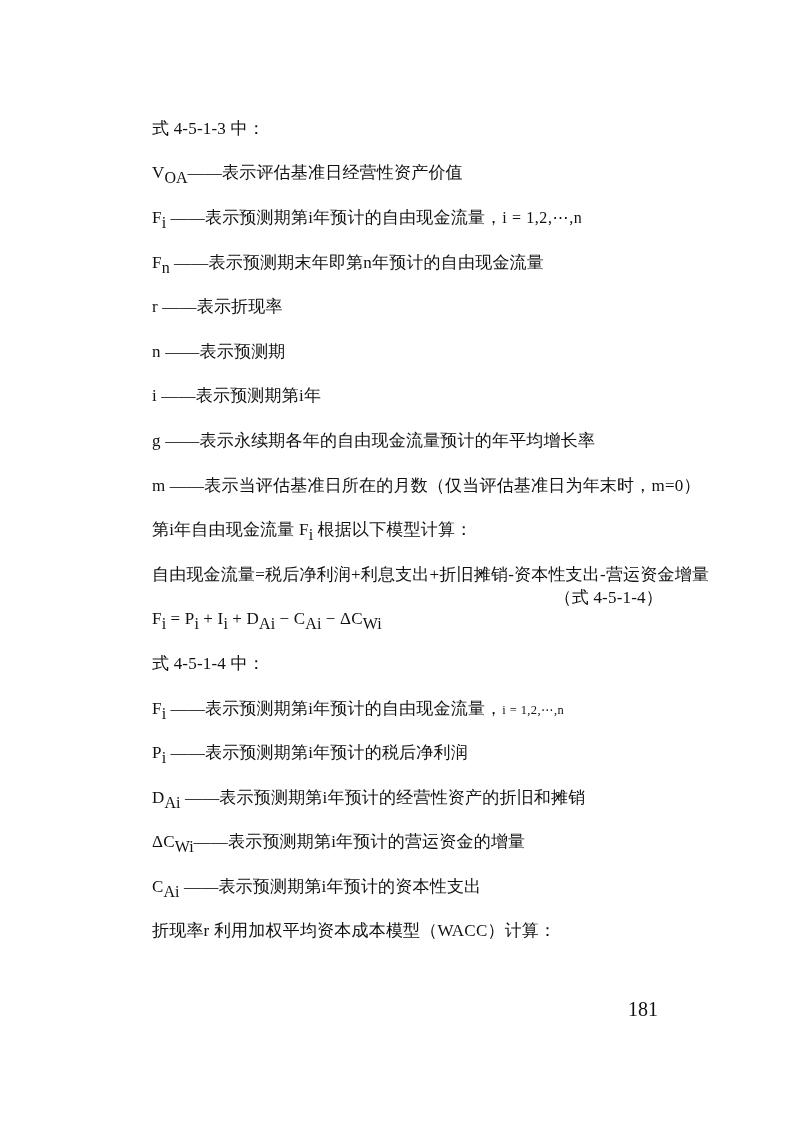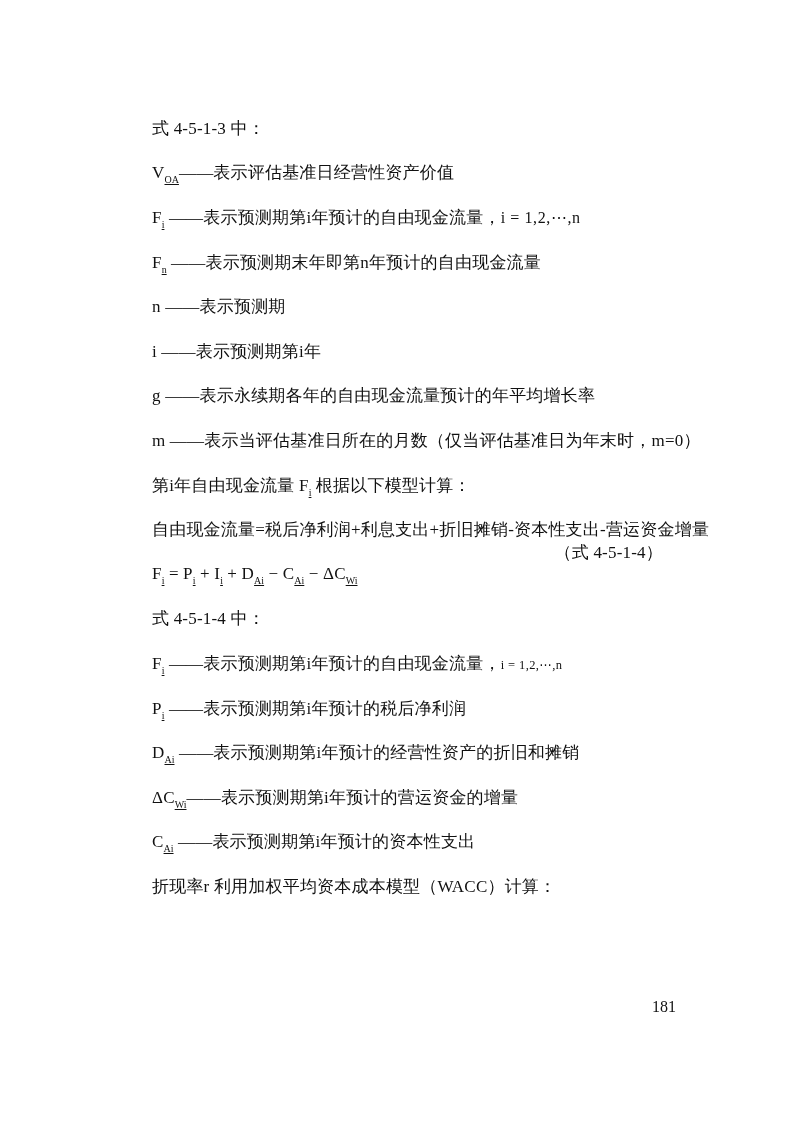--- a/index.html
+++ b/index.html
@@ -27,65 +27,67 @@
     position: relative;
     height: 44.6px;
     display: flex;
     align-items: center;
     font-size: 17px;
     white-space: nowrap;
     letter-spacing: 0.2px;
   }
   .line-content { display: inline; margin-top: 44px; }
   .sub {
-    font-size: 10px;
+    font-size: 16px;
     line-height: 0;
     vertical-align: -5px;
     letter-spacing: 0;
-    text-decoration: underline;
   }
   .math {
     font-size: 16px;
     letter-spacing: 0.6px;
   }
   .mathsmall {
     font-size: 12.5px;
     letter-spacing: 0.4px;
   }
   .line-right {
     position: absolute;
     right: 20px;
     top: 50%;
     transform: translateY(-50%);
   }
   .page-number {
     position: absolute;
-    left: 652px;
+    left: 628px;
     top: 998px;
     width: 30px;
     text-align: left;
-    font-size: 16px;
+    font-size: 20px;
   }
 </style>
 </head>
 <body>
 
 <div class="page">
   <div class="text-block">
       <div class="line">
         <span class="line-content"><span>式 4-5-1-3 中：</span></span>
       </div>
       <div class="line">
         <span class="line-content"><span>V</span><span class="sub">OA</span><span>——表示评估基准日经营性资产价值</span></span>
       </div>
       <div class="line">
         <span class="line-content"><span>F</span><span class="sub">i</span><span> ——表示预测期第i年预计的自由现金流量，</span><span class="math">i = 1,2,⋯,n</span></span>
       </div>
       <div class="line">
         <span class="line-content"><span>F</span><span class="sub">n</span><span> ——表示预测期末年即第n年预计的自由现金流量</span></span>
+      </div>
+      <div class="line">
+        <span class="line-content"><span>r ——表示折现率</span></span>
       </div>
       <div class="line">
         <span class="line-content"><span>n ——表示预测期</span></span>
       </div>
       <div class="line">
         <span class="line-content"><span>i ——表示预测期第i年</span></span>
       </div>
       <div class="line">
         <span class="line-content"><span>g ——表示永续期各年的自由现金流量预计的年平均增长率</span></span>
       </div>

